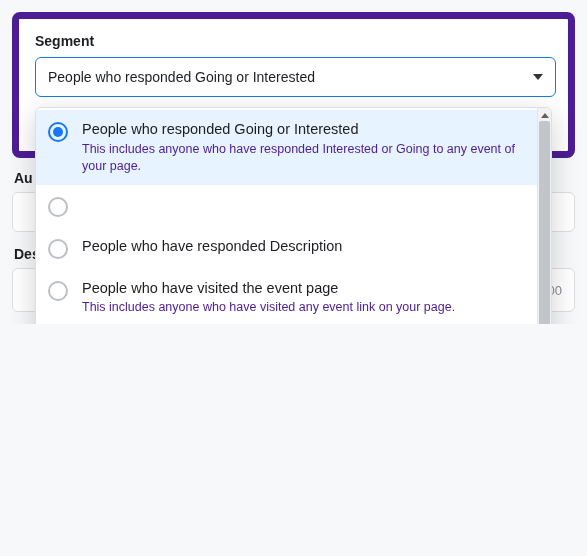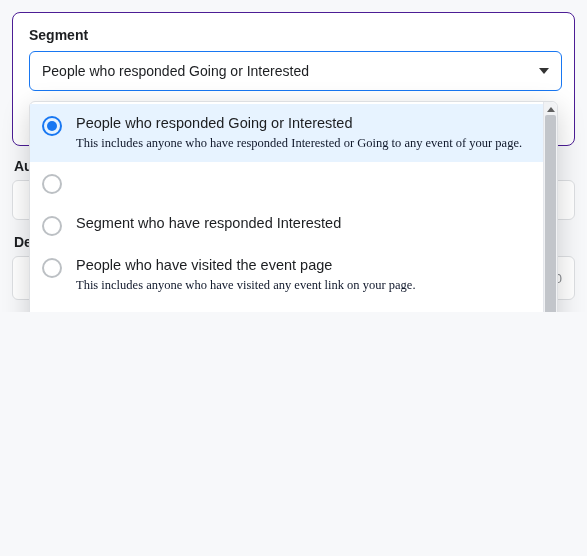--- a/index.html
+++ b/index.html
@@ -9,21 +9,21 @@
     }
     body {
       font-family: -apple-system, BlinkMacSystemFont, "Segoe UI", Helvetica, Arial, sans-serif;
       background: #f7f8fa;
       padding: 12px;
       width: 587px;
       color: #1c1e21;
     }
     .card {
       background: #fff;
-      border: 1px solid #4c1d95;
+      border: 7px solid #4c1d95;
       border-radius: 8px;
       padding: 14px 12px 16px 16px;
       position: relative;
     }
     .label {
       font-size: 14px;
       font-weight: 600;
       color: #1c1e21;
       margin-bottom: 8px;
     }
@@ -98,23 +98,22 @@
     }
     .option-title {
       font-size: 14.5px;
       font-weight: 400;
       color: #1c1e21;
       margin-bottom: 2px;
       line-height: 1.3;
     }
     .option-desc {
       font-size: 12.5px;
-      color: #0f172a;
+      color: #4c1d95;
       line-height: 1.35;
-      font-family: Liberation Serif, serif;
     }
     .scrollbar-track {
       width: 14px;
       background: #f1f2f4;
       border-left: 1px solid #e4e6eb;
       border-top-right-radius: 6px;
       border-bottom-right-radius: 6px;
       display: flex;
       flex-direction: column;
       align-items: center;
@@ -214,21 +213,21 @@
 
       <div class="option">
         <div class="radio"></div>
         <div class="option-text">
         </div>
       </div>
 
       <div class="option">
         <div class="radio"></div>
         <div class="option-text">
-          <div class="option-title">Segment who have responded Interested</div>
+          <div class="option-title">People who have responded Description</div>
         </div>
       </div>
 
       <div class="option">
         <div class="radio"></div>
         <div class="option-text">
           <div class="option-title">People who have visited the event page</div>
           <div class="option-desc">This includes anyone who have visited any event link on your page.</div>
         </div>
       </div>

